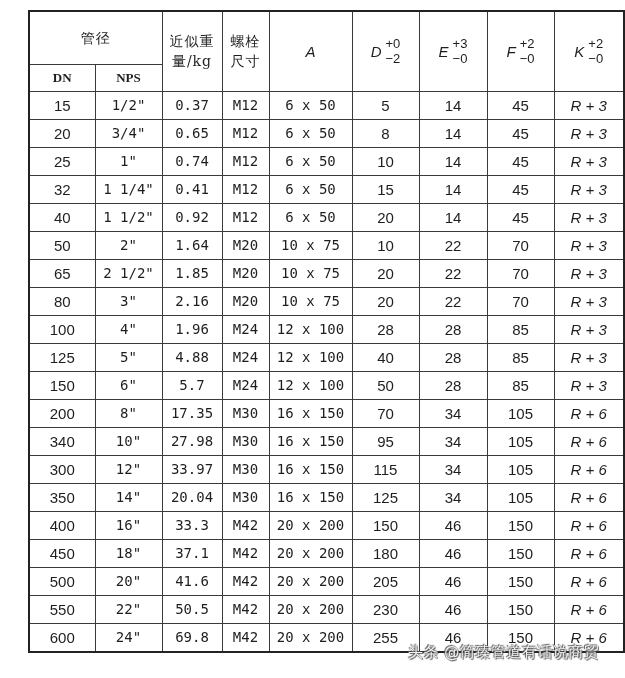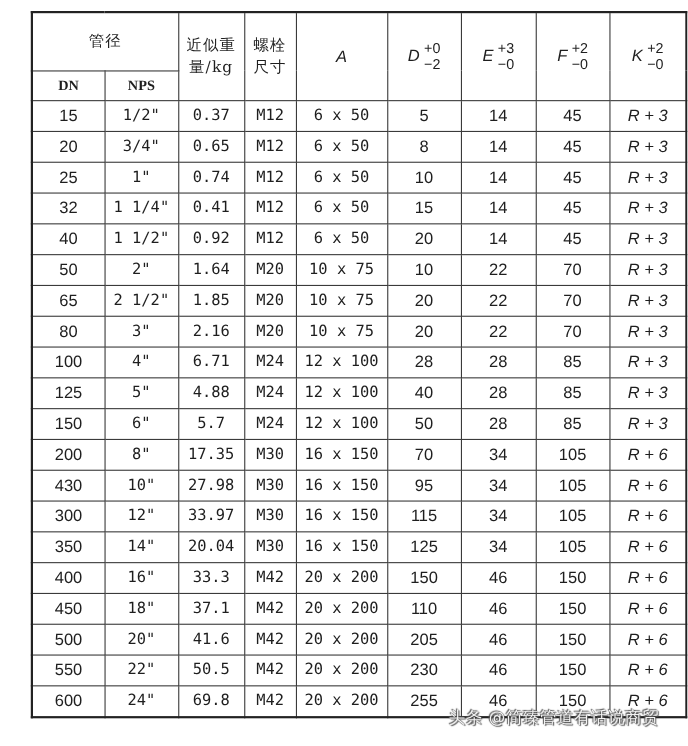--- a/index.html
+++ b/index.html
@@ -153,21 +153,21 @@
           <td class="mono">M20</td>
           <td class="mono">10 x 75</td>
           <td>20</td>
           <td>22</td>
           <td>70</td>
           <td class="ital">R + 3</td>
         </tr>
         <tr class="body">
           <td>100</td>
           <td class="mono">4"</td>
-          <td class="mono">6.71</td>
+          <td class="mono">1.96</td>
           <td class="mono">M24</td>
           <td class="mono">12 x 100</td>
           <td>28</td>
           <td>28</td>
           <td>85</td>
           <td class="ital">R + 3</td>
         </tr>
         <tr class="body">
           <td>125</td>
           <td class="mono">5"</td>
@@ -195,21 +195,21 @@
           <td class="mono">8"</td>
           <td class="mono">17.35</td>
           <td class="mono">M30</td>
           <td class="mono">16 x 150</td>
           <td>70</td>
           <td>34</td>
           <td>105</td>
           <td class="ital">R + 6</td>
         </tr>
         <tr class="body">
-          <td>430</td>
+          <td>340</td>
           <td class="mono">10"</td>
           <td class="mono">27.98</td>
           <td class="mono">M30</td>
           <td class="mono">16 x 150</td>
           <td>95</td>
           <td>34</td>
           <td>105</td>
           <td class="ital">R + 6</td>
         </tr>
         <tr class="body">
@@ -244,21 +244,21 @@
           <td>46</td>
           <td>150</td>
           <td class="ital">R + 6</td>
         </tr>
         <tr class="body">
           <td>450</td>
           <td class="mono">18"</td>
           <td class="mono">37.1</td>
           <td class="mono">M42</td>
           <td class="mono">20 x 200</td>
-          <td>110</td>
+          <td>180</td>
           <td>46</td>
           <td>150</td>
           <td class="ital">R + 6</td>
         </tr>
         <tr class="body">
           <td>500</td>
           <td class="mono">20"</td>
           <td class="mono">41.6</td>
           <td class="mono">M42</td>
           <td class="mono">20 x 200</td>

